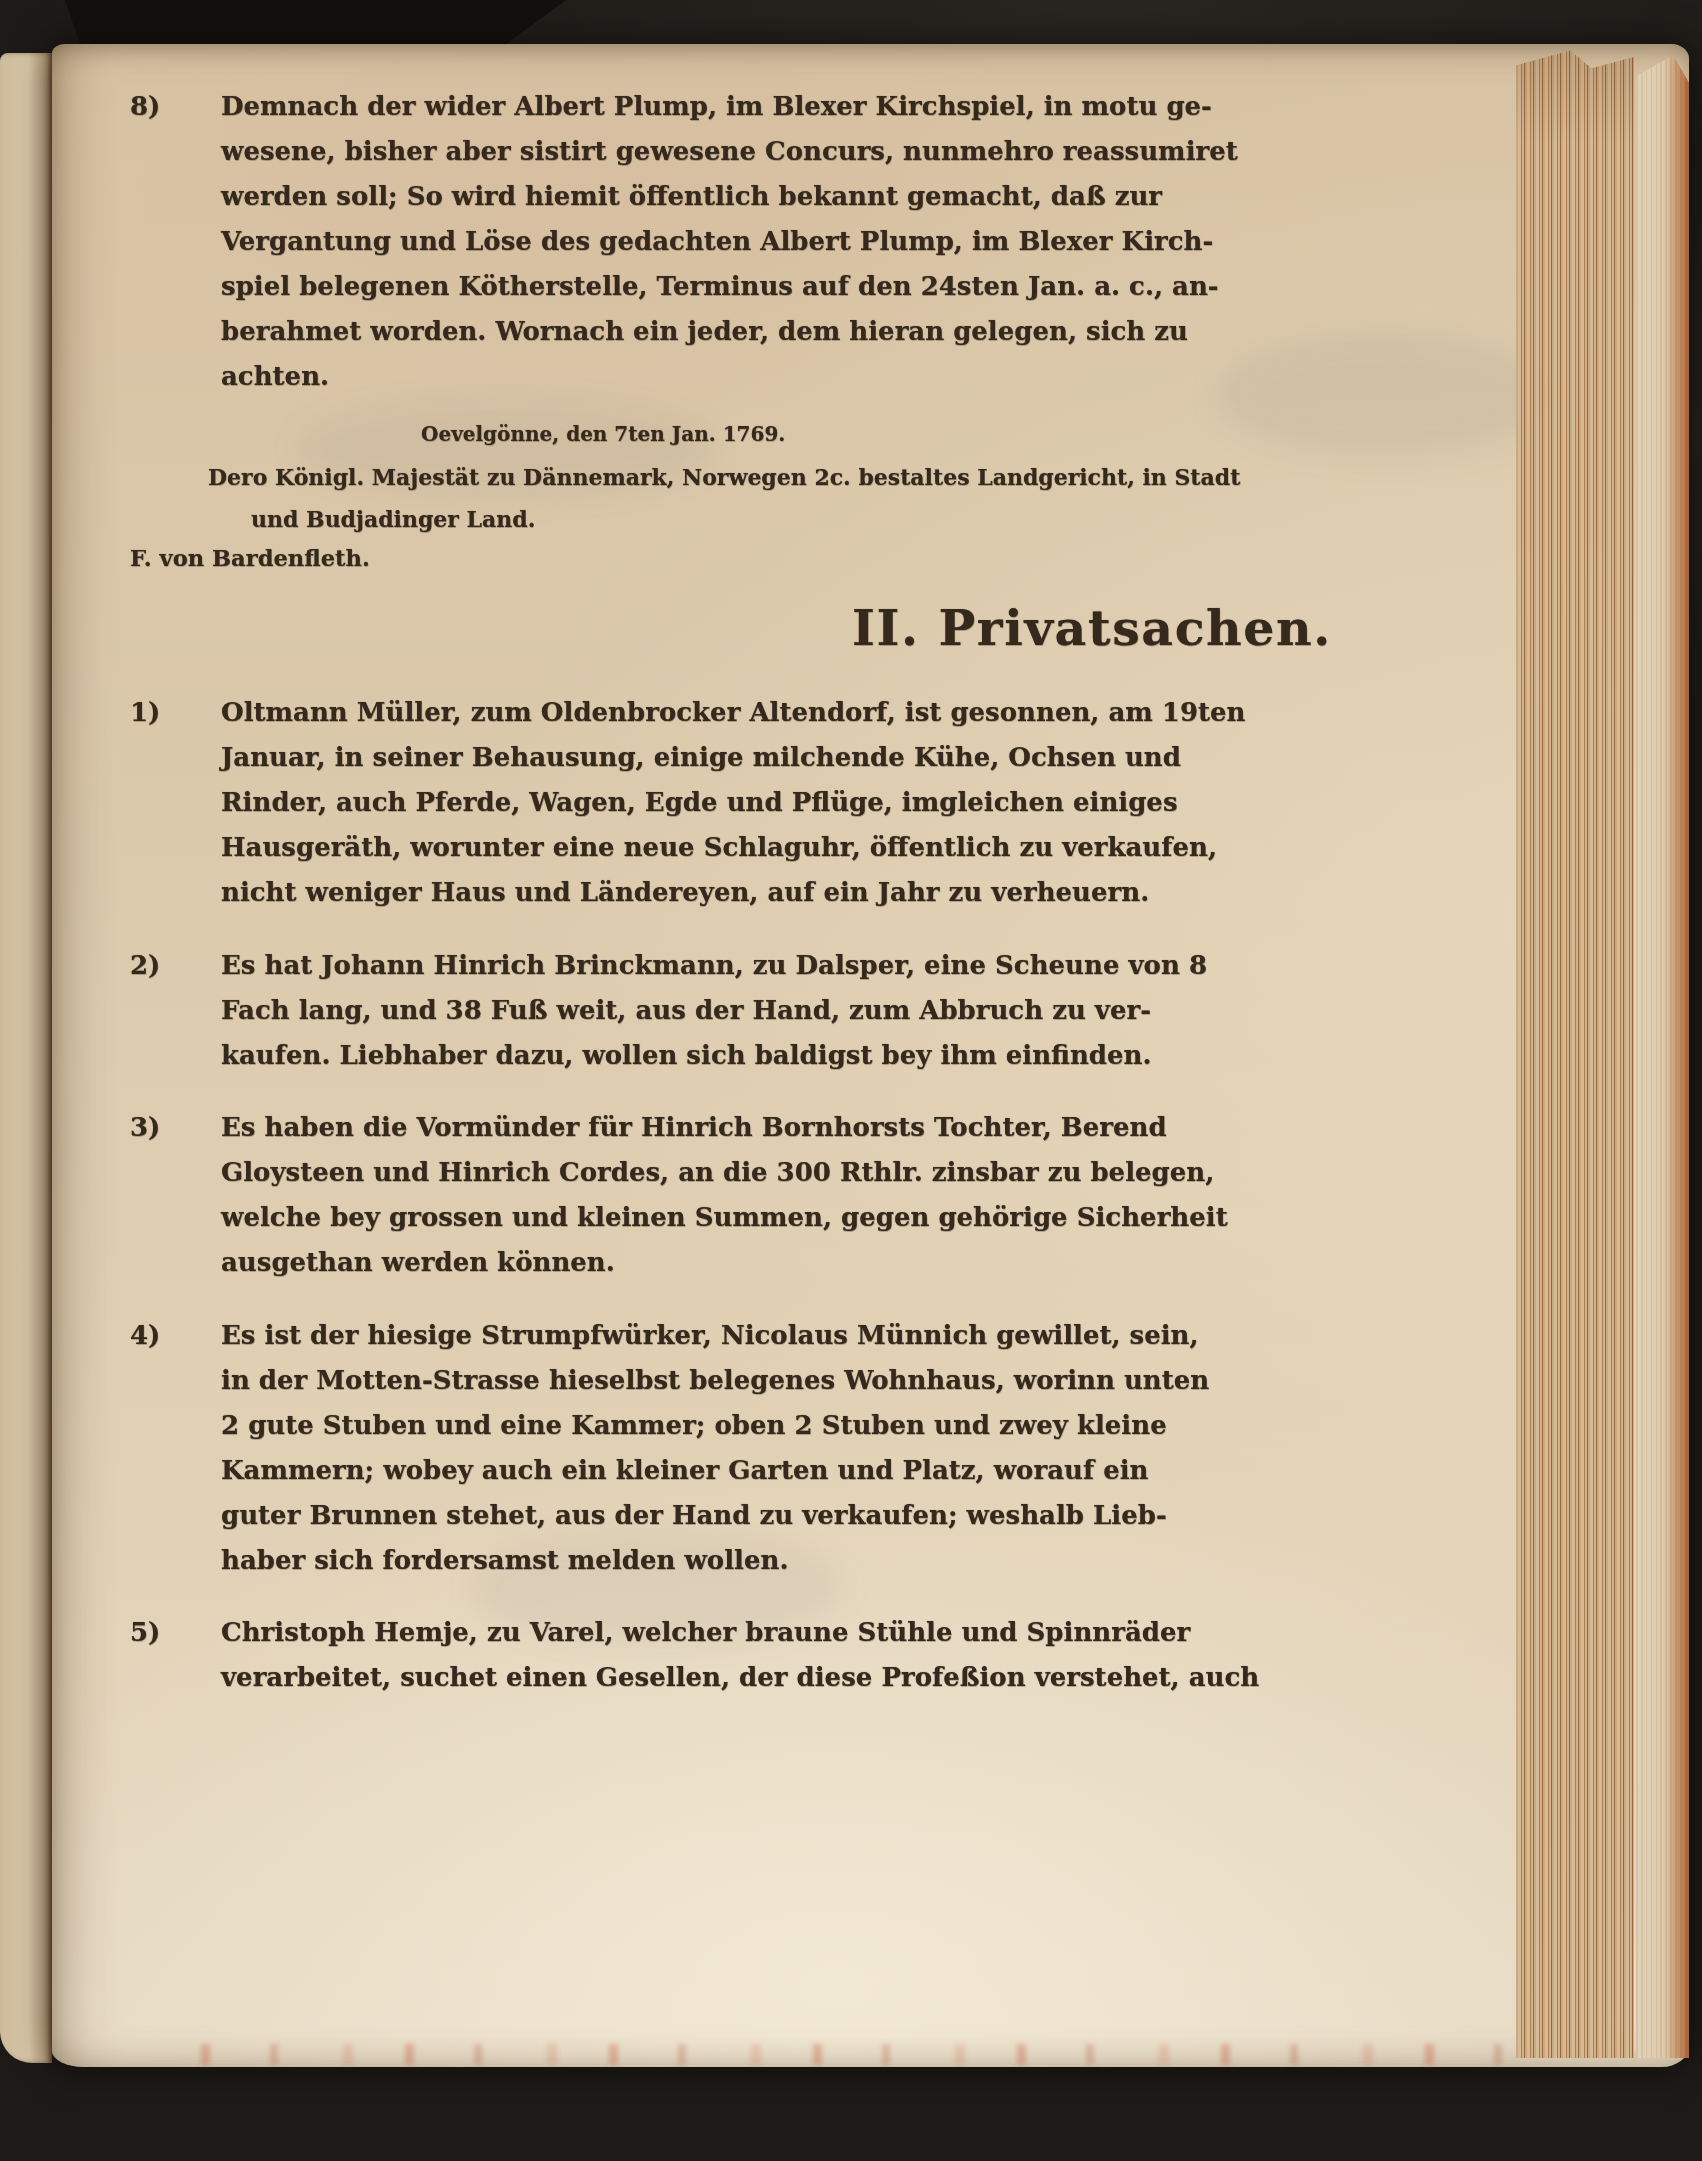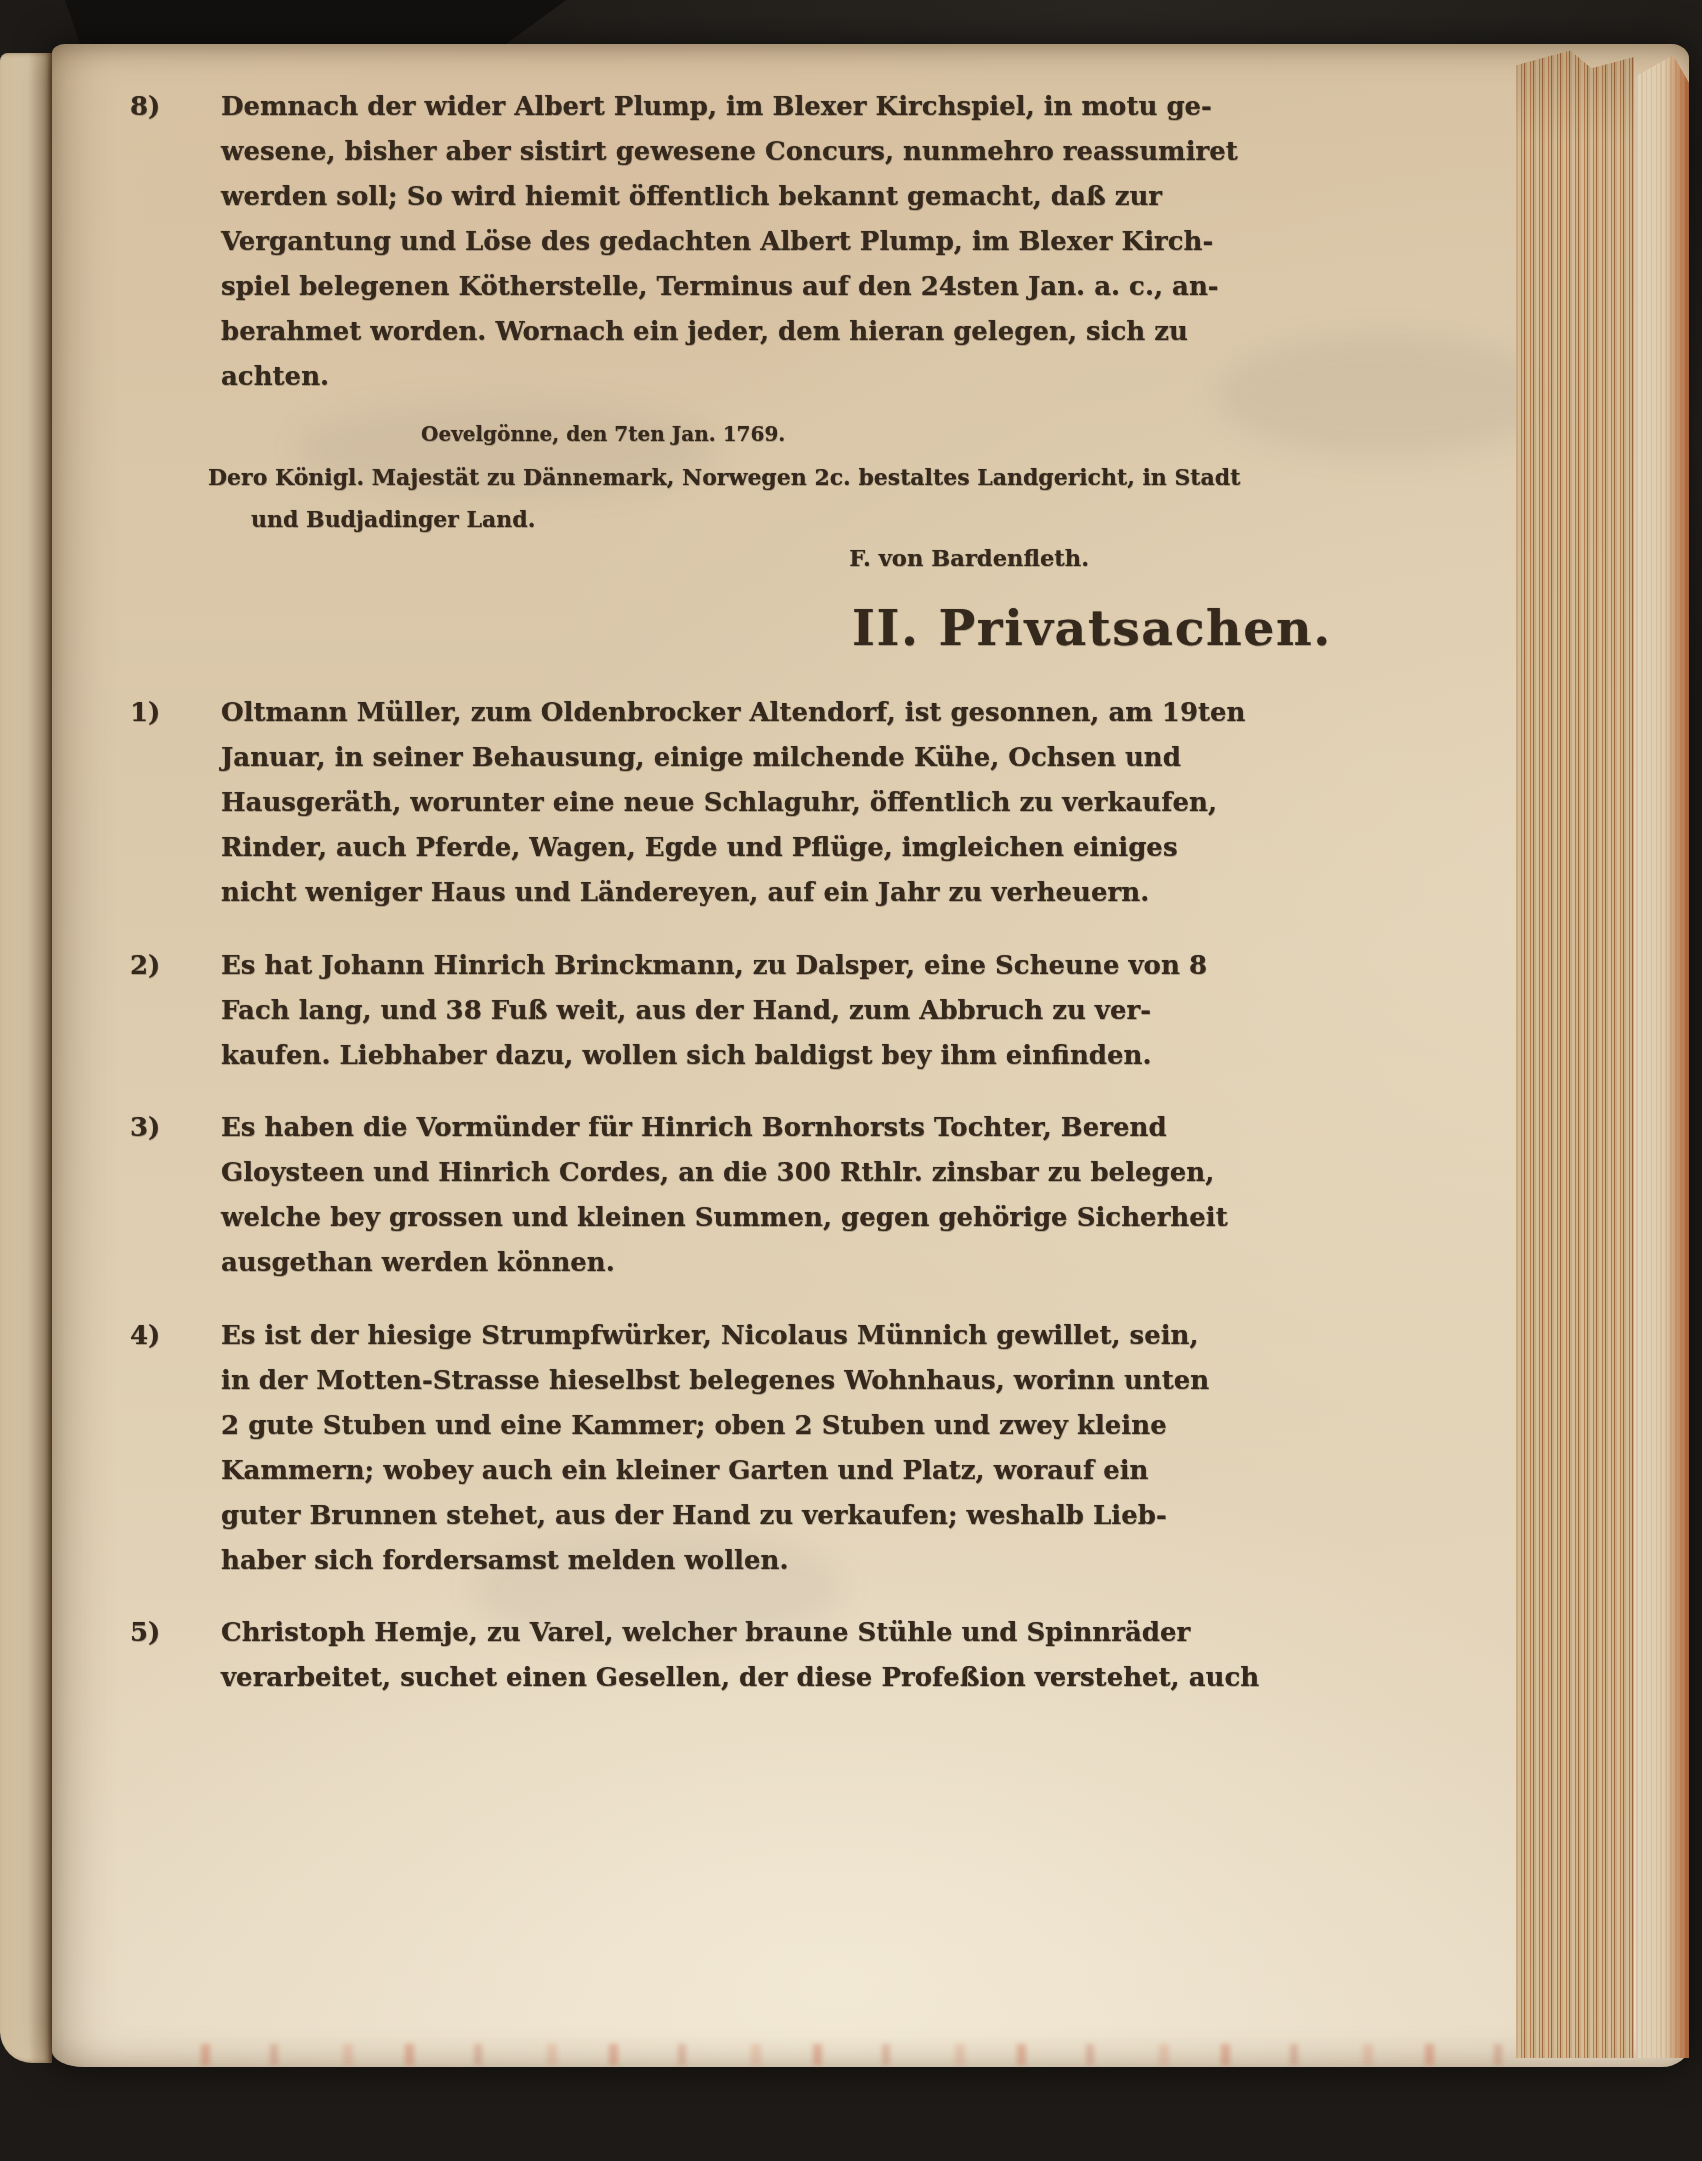--- a/index.html
+++ b/index.html
@@ -80,21 +80,21 @@
     text-shadow:0 0 1px rgba(53,41,29,.55), 0.5px 0.5px 0 rgba(53,41,29,.25);
   }
   .line{font-size:26px;line-height:45px;white-space:nowrap;}
   .notice,.item{display:flex;align-items:flex-start;}
   .num{flex:none;width:91px;font-size:26px;line-height:45px;}
   .body-col{flex:1;min-width:0;}
   .dateline{font-size:20px;line-height:34px;margin:18px 0 0 291px;}
   .court{margin-top:0;}
   .court-line{font-size:22px;line-height:31px;margin-left:78px;margin-top:11px;}
   .court-line.indent{margin-left:121px;}
-  .signature{font-size:22.6px;line-height:31px;margin-top:8px;text-align:right;padding-right:243px;}
+  .signature{font-size:22.6px;line-height:31px;margin-top:8px;padding-right:243px;}
   .heading{font-size:49px;line-height:60px;margin:24px 0 32px 0;text-align:right;letter-spacing:1.6px;}
   .item{margin-top:27.5px;}
 </style>
 </head>
 <body>
 
 <div class="scan">
   <div class="top-wedge"></div>
   <div class="prev-page"></div>
 
@@ -131,22 +131,22 @@
       <div class="signature">F. von Bardenfleth.</div>
 
       <h1 class="heading">II. Privatsachen.</h1>
 
       <div id="private-items">
   <section class="item">
     <div class="num">1)</div>
     <div class="body-col">
               <div class="line">Oltmann Müller, zum Oldenbrocker Altendorf, ist gesonnen, am 19ten</div>
               <div class="line">Januar, in seiner Behausung, einige milchende Kühe, Ochsen und</div>
+              <div class="line">Rinder, auch Pferde, Wagen, Egde und Pflüge, imgleichen einiges</div>
               <div class="line">Hausgeräth, worunter eine neue Schlaguhr, öffentlich zu verkaufen,</div>
-              <div class="line">Rinder, auch Pferde, Wagen, Egde und Pflüge, imgleichen einiges</div>
               <div class="line">nicht weniger Haus und Ländereyen, auf ein Jahr zu verheuern.</div>
             </div>
   </section>
 
   <section class="item">
     <div class="num">2)</div>
     <div class="body-col">
               <div class="line">Es hat Johann Hinrich Brinckmann, zu Dalsper, eine Scheune von 8</div>
               <div class="line">Fach lang, und 38 Fuß weit, aus der Hand, zum Abbruch zu ver-</div>
               <div class="line">kaufen.  Liebhaber dazu, wollen sich baldigst bey ihm einfinden.</div>

